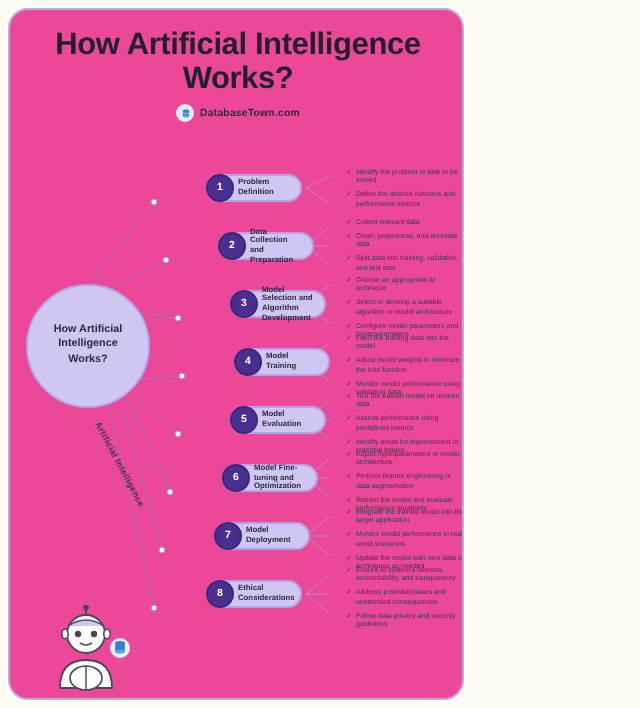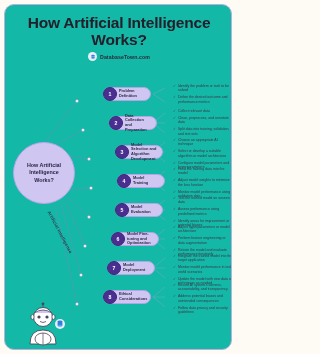--- a/index.html
+++ b/index.html
@@ -9,21 +9,21 @@
     background:#fdfbf4;
     overflow:hidden;
     position:relative;
   }
   #frame {
     position:absolute;
     left:4px; top:4px;
     width:228px; height:346px;
     border:1.2px solid #b9aede;
     border-radius:10px;
-    background:#14b8a6;
+    background:#ec4899;
     overflow:hidden;
   }
   #title {
     position:absolute;
     left:0; top:9px; width:228px;
     text-align:center;
     font-size:15.5px;
     font-weight:700;
     line-height:17px;
     color:#23202c;

